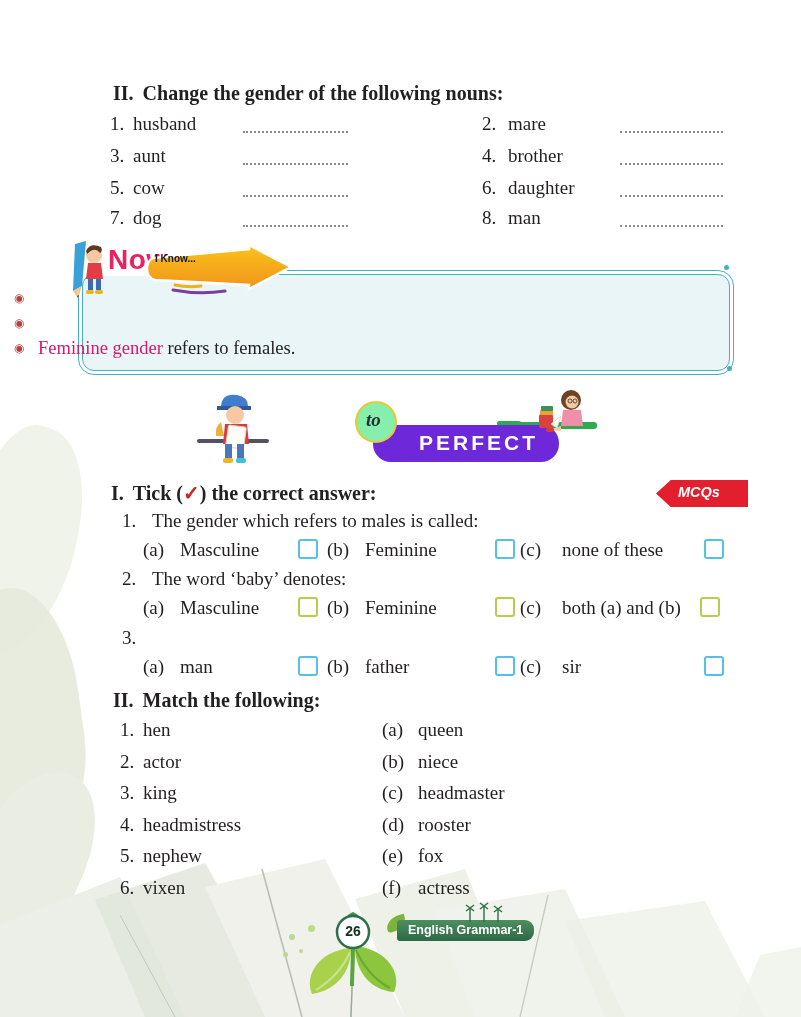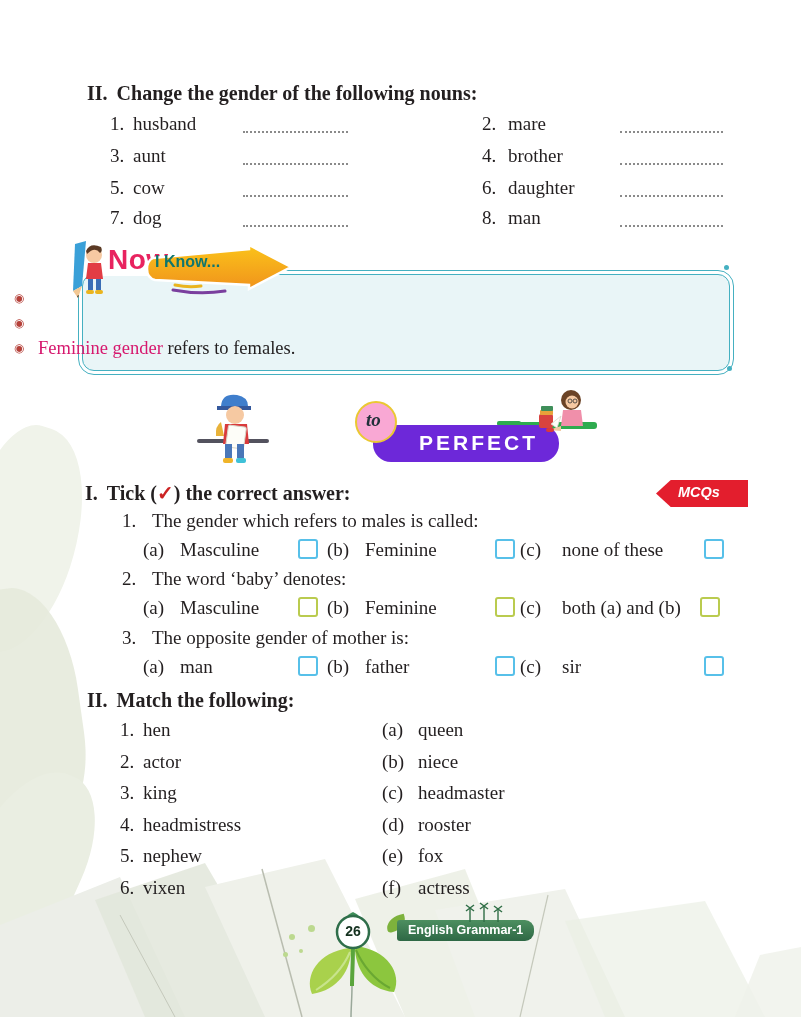--- a/index.html
+++ b/index.html
@@ -5,21 +5,21 @@
   html,body { margin:0; padding:0; background:#fff; }
   .page { position:relative; width:801px; height:1017px; background:#fff; overflow:hidden;
           font-family:"Liberation Serif", serif; color:#231f20; }
 
   
   .mleaf { position:absolute; z-index:0; }
   .pattern-svg { position:absolute; left:0; top:855px; z-index:0; }
 
   
   .sec-head { position:absolute; z-index:2; font-weight:bold; font-size:20px; white-space:nowrap; }
-  .sec-head .numeral { margin-right:9px; }
+  .sec-head .numeral { margin-right:9px;margin-left:26px; }
 
   
   .row { position:absolute; left:88px; width:680px; height:26px; font-size:19px; z-index:2; }
   .row span { position:absolute; top:0; white-space:nowrap; }
 
   .dots { display:inline-block; height:16px; border-bottom:2px dotted #8a8a8a; }
 
   
   .niki-box { position:absolute; left:78px; top:270px; width:648px; height:97px;
               border:1.6px solid #45b0c1; border-radius:16px; padding:3px; z-index:1; background:#fff; }
@@ -30,35 +30,35 @@
   .niki-line .txt { position:absolute; left:38px; top:0; }
   .pink { color:#d6186e; }
   .tdot { position:absolute; width:5px; height:5px; border-radius:50%; background:#45b0c1; z-index:2; }
   .white-patch { position:absolute; left:80px; top:264px; width:145px; height:12px; background:#fff; z-index:2; }
 
   .niki-banner { position:absolute; left:65px; top:236px; width:230px; height:62px; z-index:3; }
   .now-word { position:absolute; left:43px; top:8px; font-family:"Liberation Sans", sans-serif;
               font-weight:800; font-size:28px; color:#e8235f; letter-spacing:.5px; }
   .iknow-arrow { position:absolute; left:80px; top:8px; }
   .iknow-word { position:absolute; left:90px; top:17px; font-family:"Liberation Sans", sans-serif;
-                font-weight:800; font-size:16px; color:#0f766e; }
+                font-weight:800; font-size:10px; color:#0f172a; }
 
   
   .practice-wrap { position:absolute; left:205px; top:388px; width:400px; height:84px; z-index:2; }
   .ledge { position:absolute; left:300px; top:34px; width:92px; height:7px; background:#2eab4f; border-radius:3px; }
   .ledge2 { position:absolute; left:292px; top:33px; width:24px; height:5px; background:#2eab4f; border-radius:2px; }
   .pill-yellow { position:absolute; left:42px; top:27px; width:128px; height:29px; background:#f0cf2e;
                  border-radius:15px; }
   .pill-yellow .lbl { position:absolute; left:14px; top:4px; font-family:"Liberation Sans", sans-serif;
                       font-weight:800; font-size:17px; letter-spacing:1px; color:#2e2a24; }
   .pill-red { position:absolute; left:168px; top:37px; width:186px; height:37px; background:#6d28d9;
               border-radius:18px; }
   .pill-red .lbl { position:absolute; left:46px; top:6px; font-family:"Liberation Sans", sans-serif;
                    font-weight:800; font-size:21px; letter-spacing:3px; color:#fff; }
-  .to-circle { position:absolute; left:150px; top:13px; width:38px; height:38px; background:#f9a8d4;
+  .to-circle { position:absolute; left:150px; top:13px; width:38px; height:38px; background:#86efac;
                border:2px solid #eac832; border-radius:50%; }
   .to-circle .lbl { position:absolute; left:9px; top:6px; font-family:"Liberation Serif", serif;
                     font-weight:bold; font-style:italic; font-size:19px; color:#22313a; }
   .bench { position:absolute; left:-8px; top:51px; width:72px; height:4px; background:#53525e; border-radius:2px; }
 
   
   .mcq-badge { position:absolute; left:656px; top:480px; width:92px; height:27px; background:#e31e2d;
                clip-path:polygon(0 50%, 16% 0, 100% 0, 100% 100%, 16% 100%); z-index:2; }
   .mcq-badge .lbl { position:absolute; left:22px; top:4px; font-family:"Liberation Sans", sans-serif;
                     font-weight:800; font-style:italic; font-size:14.5px; color:#fff; }
@@ -255,21 +255,20 @@
     <span style="left:239px">(b)</span>
     <span style="left:277px">Feminine</span>
     <span class="cb" style="left: 407px; border-color: rgb(186, 203, 79);"></span>
     <span style="left:432px">(c)</span>
     <span style="left:474px">both (a) and (b)</span>
     <span class="cb" style="left: 612px; border-color: rgb(186, 203, 79);"></span>
   </div>
 
   <div class="row" style="top:627px">
     <span style="left:34px">3.</span>
-    <span style="left:64px">The opposite gender of mother is:</span>
   </div>
   <div class="row" style="top:656px">
     <span style="left:55px">(a)</span>
     <span style="left:92px">man</span>
     <span class="cb" style="left: 210px; border-color: rgb(87, 192, 233);"></span>
     <span style="left:239px">(b)</span>
     <span style="left:277px">father</span>
     <span class="cb" style="left: 407px; border-color: rgb(87, 192, 233);"></span>
     <span style="left:432px">(c)</span>
     <span style="left:474px">sir</span>

